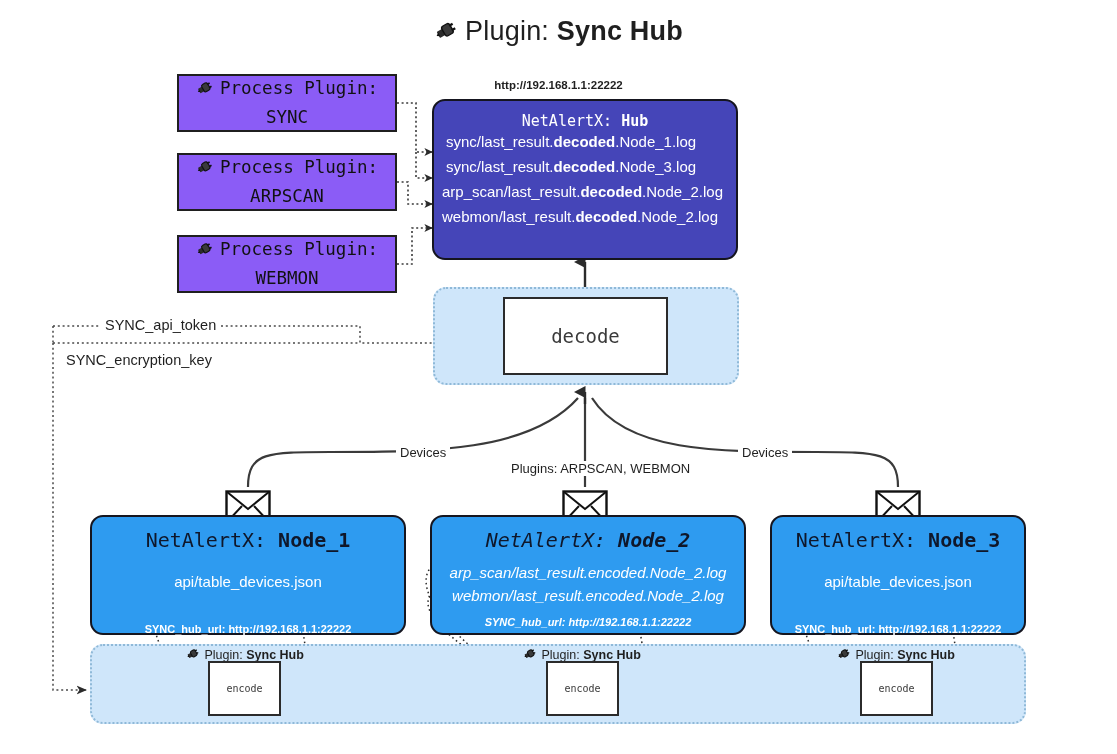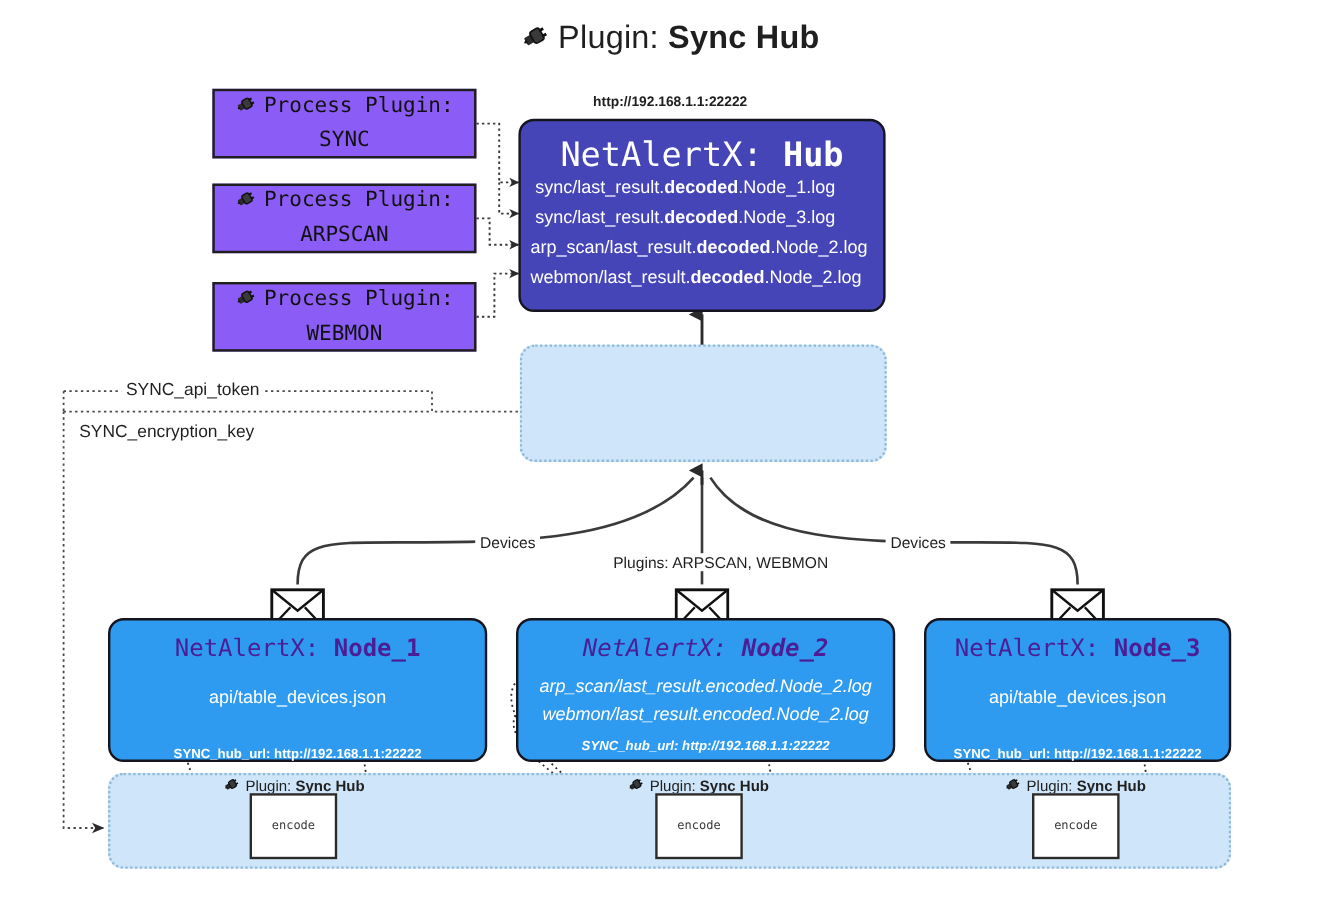--- a/index.html
+++ b/index.html
@@ -19,21 +19,21 @@
            font-family:"DejaVu Sans Mono","Liberation Mono",monospace;
            font-size:17.5px;color:#111;display:flex;flex-direction:column;
            align-items:center;justify-content:center;line-height:1.45;}
   .procbox .l1{white-space:nowrap;}
   .procbox .l2{white-space:nowrap;}
 
   
   .hub{background:#4545b8;border:2.5px solid #15151f;border-radius:13px;
        box-shadow:0 0 0 0 transparent;}
   .hub .hubtitle{font-family:"DejaVu Sans Mono","Liberation Mono",monospace;
-       font-size:28px;color:#fff;text-align:center;margin-top:11px;}
+       font-size:15px;color:#fff;text-align:center;margin-top:11px;}
   .hub .hubtitle b{font-weight:700;}
   .hub .logline{font-size:15px;color:#fff;margin-left:12px;line-height:1.66;
        white-space:nowrap;}
   .hub .logline b{font-weight:700;}
   .urlcap{position:absolute;font-size:11.5px;font-weight:700;color:#1f1f1f;
           text-align:center;width:100%;}
 
   
   .bluebox{background:#cfe6fa;border:2px dotted #8fb9d8;border-radius:13px;}
 
@@ -41,21 +41,21 @@
   .whitebox{background:#fff;border:2.5px solid #2b2b2b;
             display:flex;align-items:center;justify-content:center;
             font-family:"DejaVu Sans Mono","Liberation Mono",monospace;
             color:#3a3a3a;}
   .whitebox.big{font-size:19px;}
   .whitebox.small{font-size:10px;}
 
   
   .nodebox{background:#2e9bf0;border:2.5px solid #15151f;border-radius:13px;}
   .nodebox .ntitle{font-family:"DejaVu Sans Mono","Liberation Mono",monospace;
-      font-size:20px;color:#4c1d95;text-align:center;margin-top:11px;}
+      font-size:20px;color:#0f172a;text-align:center;margin-top:11px;}
   .nodebox .ntitle b{font-weight:700;}
   .nodebox .nline{font-size:15px;color:#fff;text-align:center;line-height:1.55;
       white-space:nowrap;}
   .nodebox .nhub{font-size:11px;font-weight:700;color:#fff;text-align:center;
       white-space:nowrap;}
   .edgelbl{position:absolute;font-size:13px;color:#1f1f1f;background:#fff;
            white-space:nowrap;padding:0 4px;}
   .synclbl{position:absolute;font-size:14.5px;color:#1f1f1f;background:#fff;
            white-space:nowrap;padding:0 4px;}
   .pluglbl{position:absolute;font-size:12.5px;color:#1f1f1f;white-space:nowrap;}
@@ -201,20 +201,21 @@
     </div>
     <div class="logline" style="margin-left:8px;">
       <span>arp_scan/last_result.</span><b>decoded</b><span>.Node_2.log</span>
     </div>
     <div class="logline" style="margin-left:8px;">
       <span>webmon/last_result.</span><b>decoded</b><span>.Node_2.log</span>
     </div>
   </div>
 
   <div class="node bluebox" style="left:433px;top:287px;width:306px;height:98px;"></div>
+  <div class="node whitebox big" style="left:503px;top:297px;width:165px;height:78px;">decode</div>
 
   <div class="synclbl" style="left:101px;top:317px;">SYNC_api_token</div>
   <div class="synclbl" style="left:62px;top:352px;">SYNC_encryption_key</div>
 
   <div class="edgelbl" style="left:396px;top:445px;">Devices</div>
   <div class="edgelbl" style="left:738px;top:445px;">Devices</div>
   <div class="edgelbl" style="left:507px;top:461px;">Plugins: ARPSCAN, WEBMON</div>
 
   <div class="node" style="left:225px;top:490px;width:46px;height:34px;">
     <svg width="46" height="34" viewBox="0 0 46 34">

